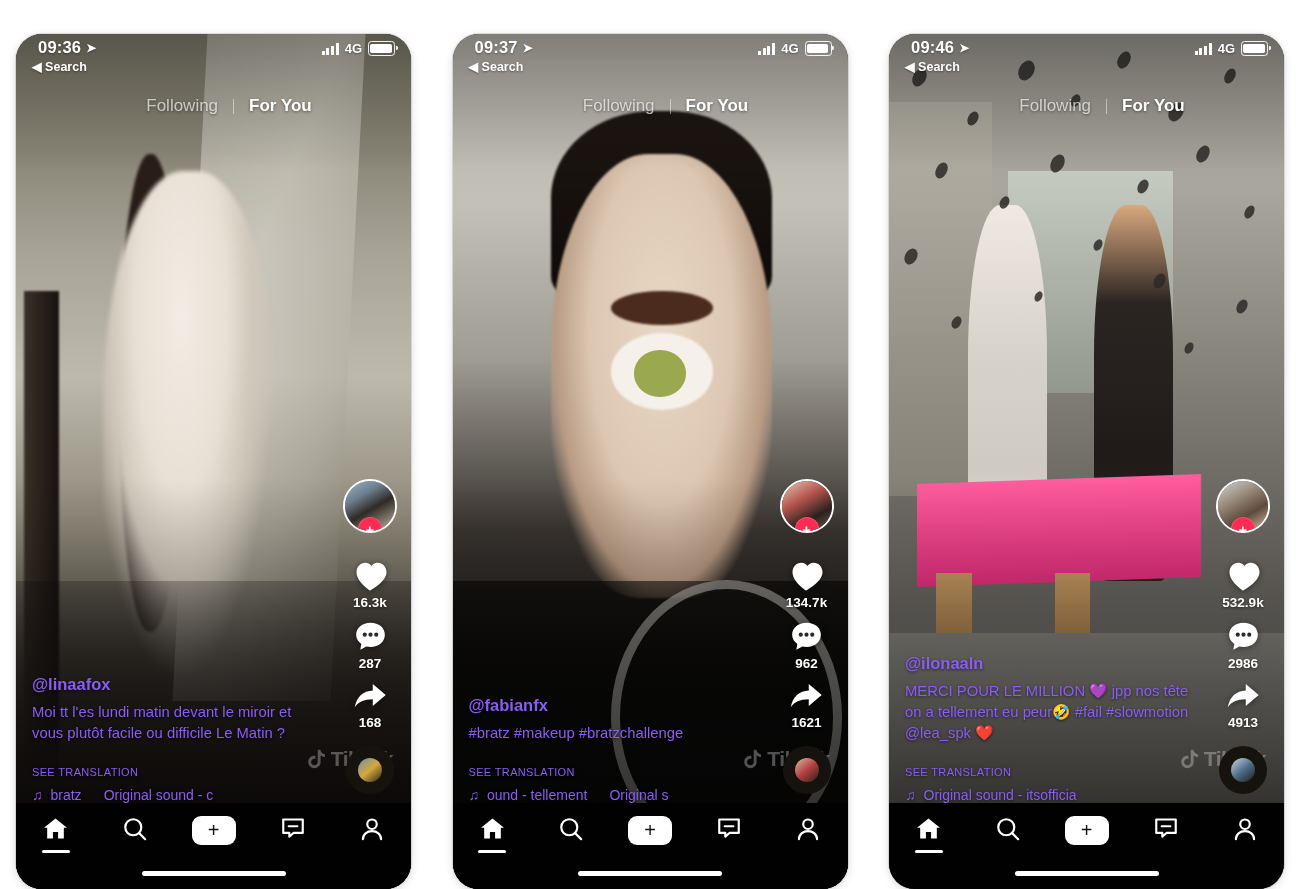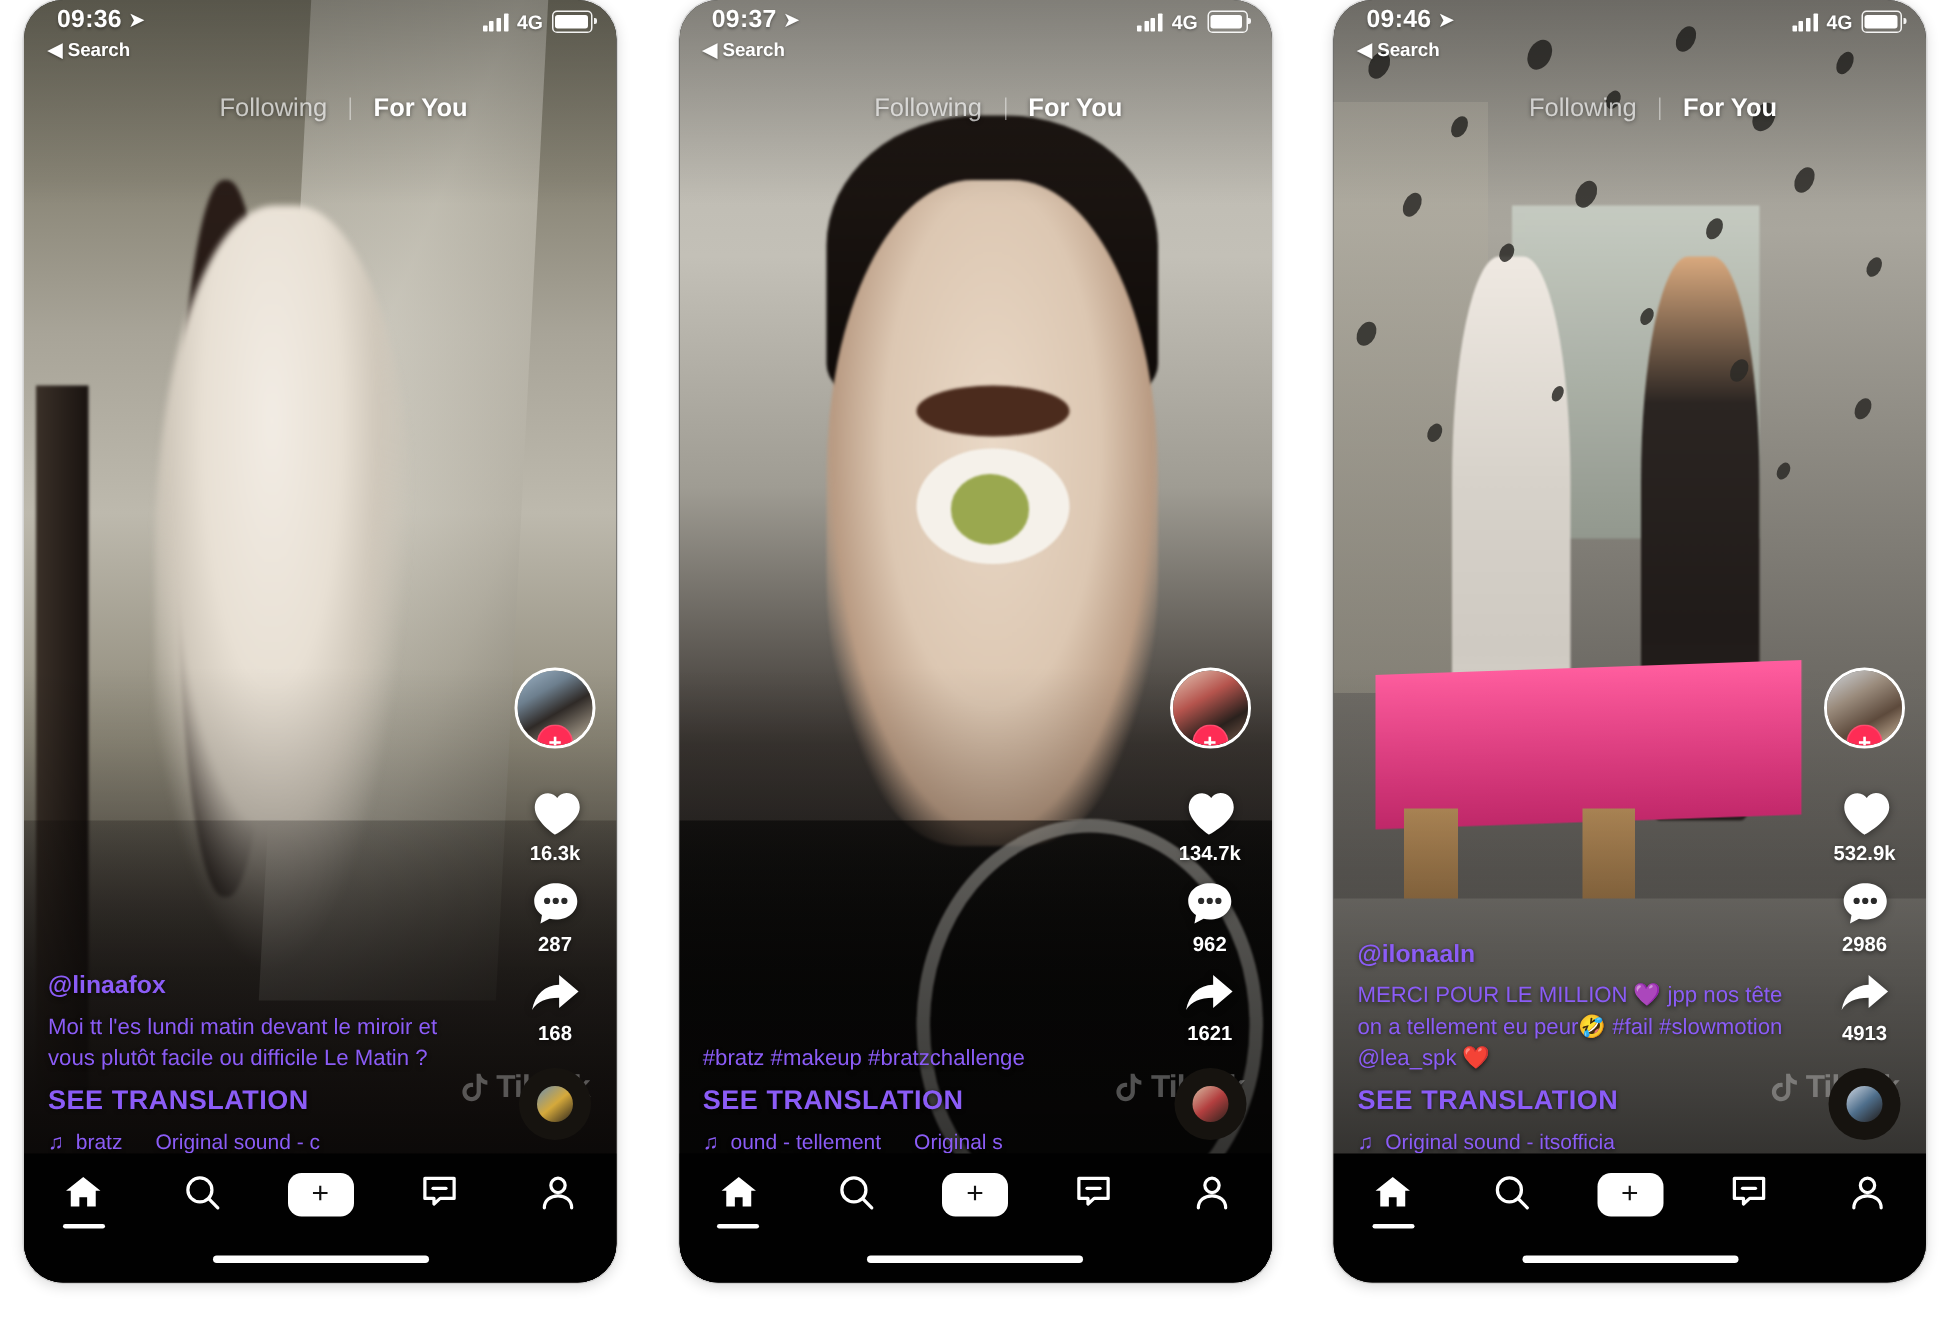--- a/index.html
+++ b/index.html
@@ -1,21 +1,21 @@
 <!DOCTYPE html>
 <html><head>
 <meta charset="utf-8">
 <style>
   html,body{margin:0;padding:0;}
   body{
     width:1300px;height:889px;background:#ffffff;
     font-family:"Liberation Sans", sans-serif;
     overflow:hidden;
   }
-  .board{position:relative;width:1300px;height:889px;display:flex;justify-content:space-between;align-items:flex-start;padding:0 16px;box-sizing:border-box;}
+  .board{position:relative;width:1300px;height:889px;display:flex;justify-content:space-between;align-items:flex-end;padding:0 16px;box-sizing:border-box;}
 
   .phone{
     position:relative;width:395px;height:855px;border-radius:26px;overflow:hidden;
     background:#000;box-shadow:0 0 0 1px rgba(0,0,0,.10), 0 2px 9px rgba(0,0,0,.16);
     flex:0 0 auto;
   }
 
   
   .video{position:absolute;left:0;top:0;right:0;bottom:0;overflow:hidden;}
   .vidbase{position:absolute;inset:0;}
@@ -92,21 +92,21 @@
   .disc{position:relative;width:48px;height:48px;border-radius:50%;background:radial-gradient(circle at 50% 50%,#4a4744 0 12%,#16130f 14% 100%);margin-top:6px;overflow:hidden;display:flex;align-items:center;justify-content:center;}
   .disc .dimg{width:24px;height:24px;border-radius:50%;}
   .d1{background:linear-gradient(140deg,#6d8fb0,#d5a93b 50%,#2b241c);}
   .d2{background:linear-gradient(140deg,#d9bda4,#b33f3f 50%,#2a211c);}
   .d3{background:linear-gradient(140deg,#cfd7e2,#4f6f8c 50%,#201a18);}
 
   
   .caption{position:absolute;left:16px;bottom:86px;width:292px;color:#8b5cf6;text-shadow:0 1px 3px rgba(0,0,0,.6);}
   .uname{font-size:16.5px;font-weight:700;margin-bottom:8px;}
   .desc{font-size:14.8px;line-height:1.42;margin-bottom:5px;}
-  .seetrans{font-size:18px;font-weight:700;letter-spacing:.35px;margin-top:6px;}
+  .seetrans{font-size:11px;font-weight:400;letter-spacing:.35px;margin-top:22px;}
   .musicrow{display:flex;align-items:center;gap:8px;margin-top:9px;font-size:14px;overflow:hidden;white-space:nowrap;}
   .musicrow .note{font-size:14px;}
   .mtick{display:inline-block;}
   .mtick .gap{display:inline-block;width:22px;}
 
   
   .wm{position:absolute;right:18px;bottom:118px;display:flex;align-items:center;gap:4px;opacity:.30;color:#fff;pointer-events:none;}
   .wm .wmtext{font-size:21px;font-weight:800;letter-spacing:-.6px;}
 
   
@@ -314,20 +314,21 @@
             <path d="M14.6 2.1v4.6C7.8 7 3.2 11.1 1.8 18.7c2.5-3.9 6.5-5.8 12.8-5.8v4.8l9.2-7.8-9.2-7.8z" fill="#fff"></path>
           </svg>
         <div class="cnt">1621</div>
       </div>
       <div class="disc">
           <div class="dimg d2"></div>
         </div>
     </div>
 
     <div class="caption">
+      <div class="uname">@fabianfx</div>
       <div class="desc">#bratz #makeup #bratzchallenge</div>
       <div class="seetrans">SEE TRANSLATION</div>
       <div class="musicrow">
         <span class="note">♫</span>
         <span class="mtick"><span>ound - tellement</span><span class="gap"></span><span>Original s</span></span>
       </div>
     </div>
 
     <div class="navbar">
       <div class="navitem">

